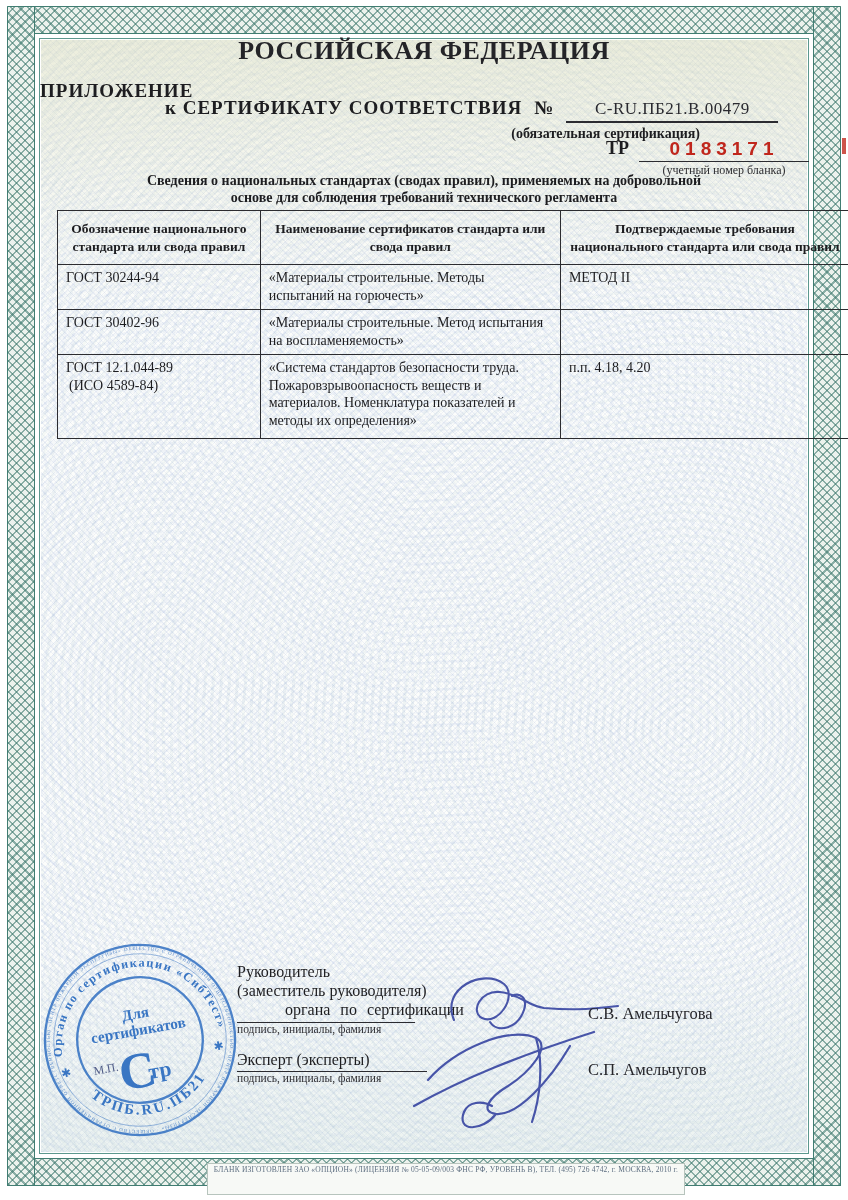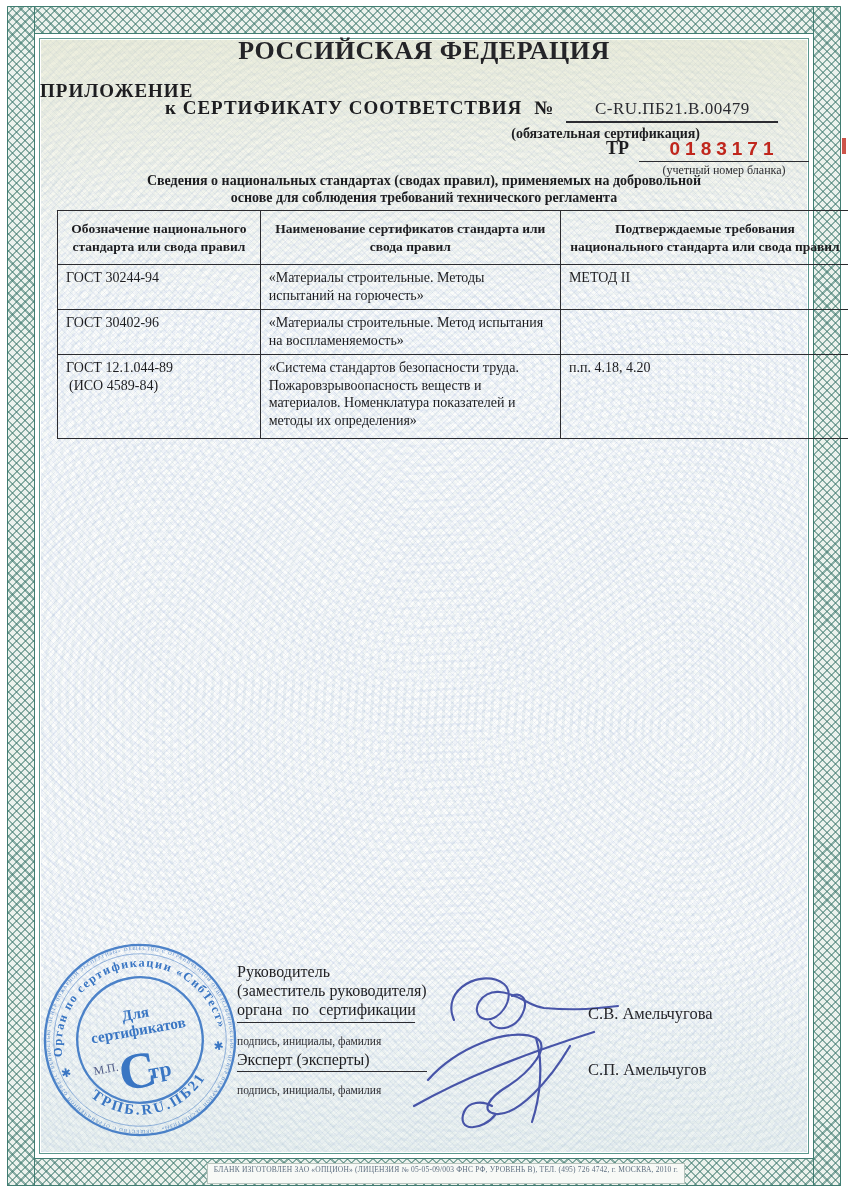--- a/index.html
+++ b/index.html
@@ -52,31 +52,31 @@
   .blank-note { position:absolute; top:100%; left:0; right:0; margin-top:2px; text-align:center; font-size:12px; white-space:nowrap; color:#2c2c30; }
   .intro { top:173px; left:0; right:0; text-align:center; font-size:14px; font-weight:bold; line-height:1.2; }
   
   table.std { position:absolute; top:210px; left:57px; width:793px; border-collapse:collapse; table-layout:fixed; }
   table.std th, table.std td { border:1.4px solid #2c2c30; vertical-align:top; padding:4px 8px; font-size:14px; line-height:1.28; }
   table.std th { font-weight:bold; text-align:center; vertical-align:middle; font-size:13.5px; }
   col.c1 { width:25.6%; } col.c2 { width:37.9%; } col.c3 { width:36.5%; }
   tr.hrow { height:54px; } tr.r1 { height:44px; } tr.r2 { height:40px; } tr.r3 { height:84px; }
   
   .role-block { left:237px; top:963px; font-size:16px; line-height:1.18; }
-  .role-block .ws { word-spacing:6px; }
+  .role-block .ws { word-spacing:6px;margin-left:48px; }
   .sig-line { border-bottom:1.5px solid #2b2b30; margin-top:2px; }
-  .hint { font-size:11.5px; color:#2f2f34; margin-top:12px; }
+  .hint { font-size:11.5px; color:#2f2f34; margin-top:0; }
   .expert-block { left:237px; top:1051px; font-size:16px; }
   .name { font-size:16.5px; color:#26262b; white-space:nowrap; }
   .name1 { left:588px; top:1004px; } .name2 { left:588px; top:1060px; }
   .sig-svg { position:absolute; }
   .stamp-wrap { position:absolute; left:42px; top:942px; width:196px; height:196px; transform:rotate(-10deg); opacity:.92; }
   
   .print-strip {
-    left:207px; top:1163px; width:478px; height:21px;
+    left:207px; top:1163px; width:478px; height:32px;
     background:#f7f9f6; border:1px solid #b7c4bd;
     font-size:7.5px; line-height:12.5px; text-align:center; color:#5d6e80; letter-spacing:.2px;
     white-space:nowrap; overflow:hidden;
   }
 </style>
 </head>
 <body>
 
 <div id="page">
 

